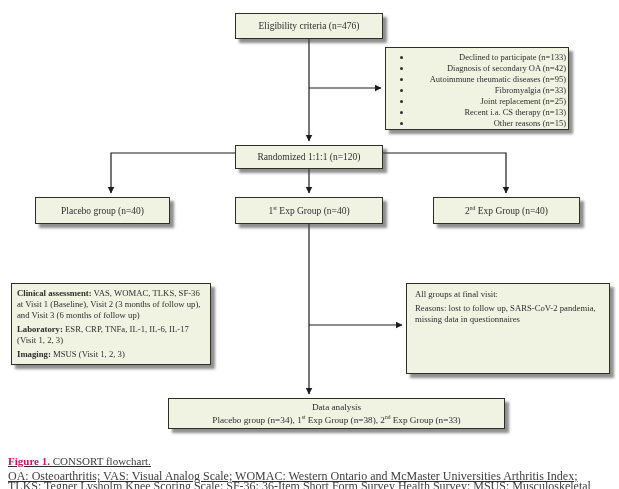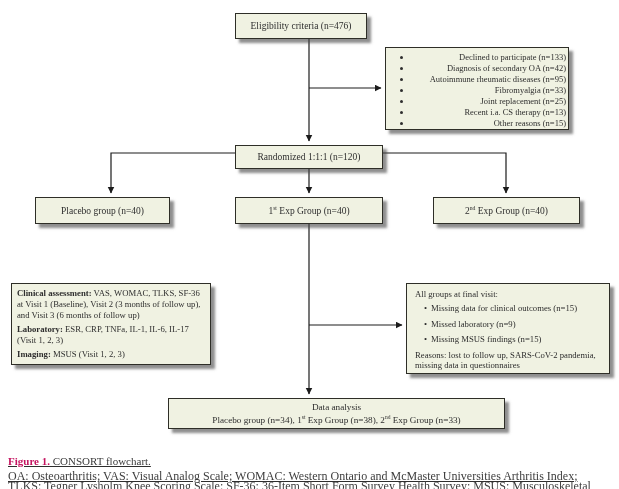--- a/index.html
+++ b/index.html
@@ -11,21 +11,21 @@
   svg.connectors * { vector-effect:non-scaling-stroke; }
 
   .box {
     position:absolute; box-sizing:border-box;
     background:var(--box-fill, #f0f2e2);
     border:1.5px solid var(--box-border, #2e2e27);
     box-shadow:3.5px 3.5px 2.5px rgba(72,72,72,.62);
   }
   .flex-center { display:flex; align-items:center; justify-content:center; text-align:center; }
 
-  .b-eligibility { left:235px; top:13px;  width:132px; height:26px; font-size:9.5px; }
+  .b-eligibility { left:235px; top:13px;  width:148px; height:26px; font-size:9.5px; }
   .b-randomized  { left:235px; top:145px; width:148px; height:24px; font-size:9.5px; }
   .b-placebo     { left:35px;  top:197px; width:135px; height:27px; font-size:9.5px; }
   .b-exp1        { left:235px; top:197px; width:148px; height:27px; font-size:9.5px; }
   .b-exp2        { left:433px; top:197px; width:147px; height:27px; font-size:9.5px; }
 
   .b-exclusions  { left:385px; top:47px; width:184px; height:83px; font-size:8.5px; }
   .b-exclusions ul { margin:4px 0 0 0; padding:0 2px 0 26px; line-height:11px; list-style:disc outside;text-align:right; }
   .b-exclusions li { padding-left:2px; }
 
   .b-clinical { left:11px; top:283px; width:200px; height:82px; font-size:8.7px; padding:4px 5px; }
@@ -106,25 +106,20 @@
   </div>
 
   <div class="box b-clinical">
     <p><b>Clinical assessment:</b><span> VAS, WOMAC, TLKS, SF-36 at Visit 1 (Baseline), Visit 2 (3 months of follow up), and Visit 3 (6 months of follow up)</span></p>
     <p><b>Laboratory:</b><span> ESR, CRP, TNFa, IL-1, IL-6, IL-17 (Visit 1, 2, 3)</span></p>
     <p><b>Imaging:</b><span> MSUS (Visit 1, 2, 3)</span></p>
   </div>
 
   <div class="box b-finalvisit">
     <p class="fv-title">All groups at final visit:</p>
-    <ul>
-      <li>Missing data for clinical outcomes (n=15)</li>
-      <li>Missed laboratory (n=9)</li>
-      <li>Missing MSUS findings (n=15)</li>
-    </ul>
     <p class="fv-reasons">Reasons: lost to follow up, SARS-CoV-2 pandemia, missing data in questionnaires</p>
   </div>
 
   <div class="box b-analysis">
     <div>Data analysis</div>
     <div><span>Placebo group (n=34), 1</span><sup class="ord">st</sup><span> Exp Group (n=38), 2</span><sup class="ord">nd</sup><span> Exp Group (n=33)</span></div>
   </div>
 
   <div class="figure-caption">
     <div class="fig-line"><span class="fig-label">Figure 1.</span><span> CONSORT flowchart.</span></div>

